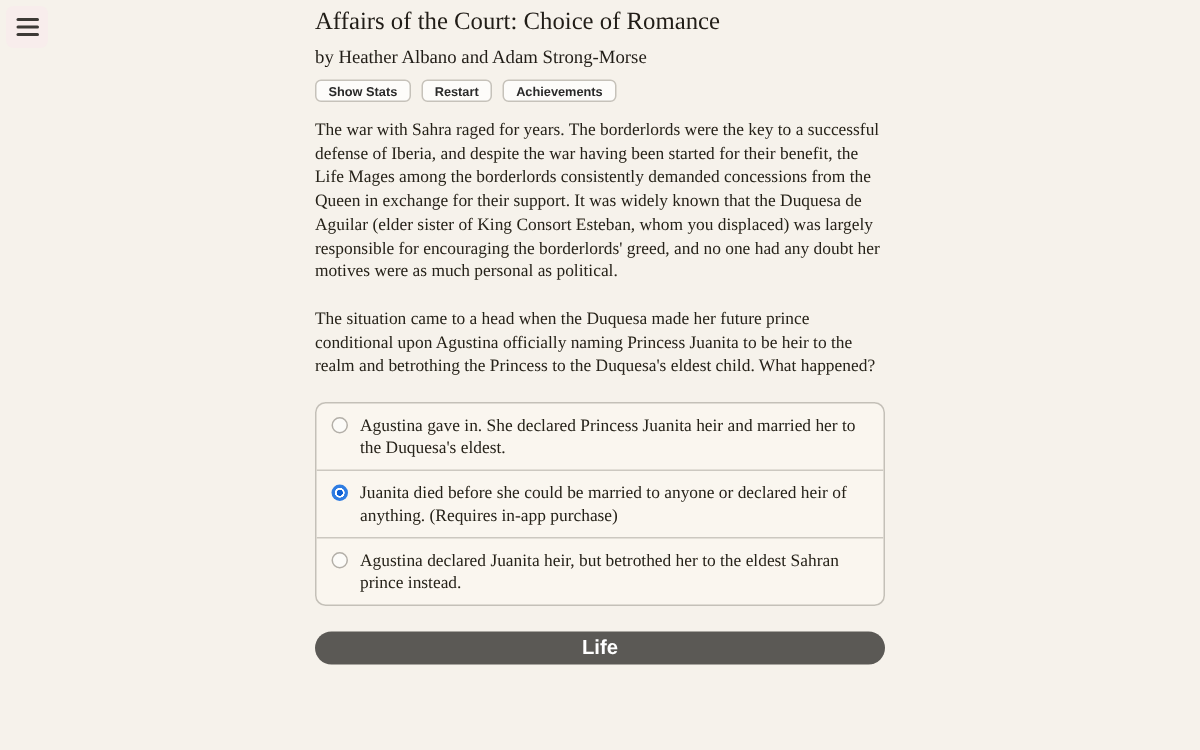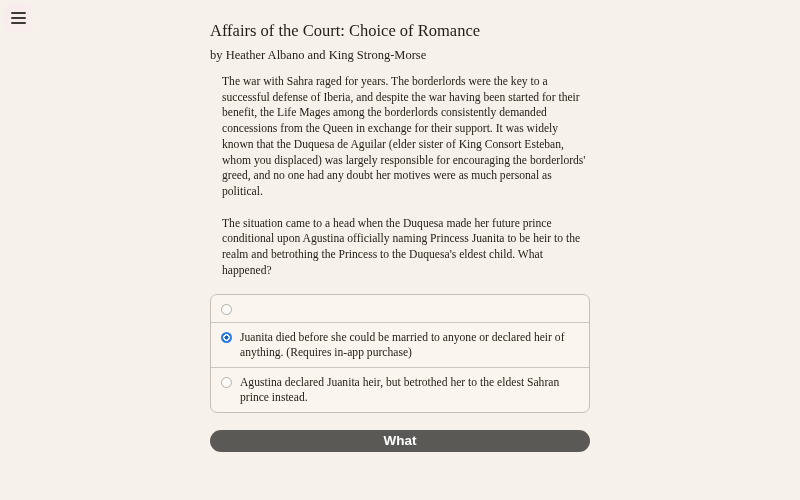--- a/index.html
+++ b/index.html
@@ -31,21 +31,21 @@
     height: 2px;
     background: #3d3a36;
     border-radius: 1px;
     margin: 3px 0;
   }
 
   
   .main {
     position: absolute;
     left: 210px;
-    top: 17px;
+    top: 0;
     width: 380px;
   }
 
   .page-title {
     margin-top: 4px;
     font-size: 16.5px;
     font-weight: normal;
     line-height: 20px;
     color: #211d17;
   }
@@ -63,21 +63,21 @@
     font-weight: bold;
     color: #2a2a2a;
     background: #fdfcfa;
     border: 1px solid #c6c2ba;
     border-radius: 4px;
     padding: 3px 8px 2px 8px;
     line-height: 8px;
     cursor: pointer;
   }
 
-  .story { margin-top: 11px; margin-left: 12px; }
+  .story { margin-top: 11px; }
   .story p {
     font-size: 11.6px;
     line-height: 15.7px;
     color: #262219;
     margin: 0 0 16px 0;
     text-align: left;
   }
 
   .choices {
     margin-top: 3px;
@@ -141,37 +141,43 @@
   <span class="hamburger">
     <span></span>
       <span></span>
       <span></span>
   </span>
 </button>
 
 <div class="main">
 
   <h1 class="page-title">Affairs of the Court: Choice of Romance</h1>
-  <div class="byline">by Heather Albano and King Strong-Morse</div>
+  <div class="byline">by Heather Albano and Adam Strong-Morse</div>
 
+  <div class="toolbar">
+    <button class="chip-btn">Show Stats</button>
+    <button class="chip-btn">Restart</button>
+    <button class="chip-btn">Achievements</button>
+  </div>
 
   <div class="story">
     <p>The war with Sahra raged for years. The borderlords were the key to a successful defense of Iberia, and despite the war having been started for their benefit, the Life Mages among the borderlords consistently demanded concessions from the Queen in exchange for their support. It was widely known that the Duquesa de Aguilar (elder sister of King Consort Esteban, whom you displaced) was largely responsible for encouraging the borderlords' greed, and no one had any doubt her motives were as much personal as political.</p>
     <p>The situation came to a head when the Duquesa made her future prince conditional upon Agustina officially naming Princess Juanita to be heir to the realm and betrothing the Princess to the Duquesa's eldest child. What happened?</p>
   </div>
 
   <div class="choices">
     <div class="choice-row">
       <span class="radio unchecked"></span>
+      <span class="choice-text">Agustina gave in. She declared Princess Juanita heir and married her to the Duquesa's eldest.</span>
     </div>
     <div class="choice-row">
       <span class="radio checked"></span>
       <span class="choice-text">Juanita died before she could be married to anyone or declared heir of anything. (Requires in-app purchase)</span>
     </div>
     <div class="choice-row">
       <span class="radio unchecked"></span>
       <span class="choice-text">Agustina declared Juanita heir, but betrothed her to the eldest Sahran prince instead.</span>
     </div>
   </div>
 
-  <button class="next-btn">What</button>
+  <button class="next-btn">Life</button>
 
 </div>
 
 </body></html>

